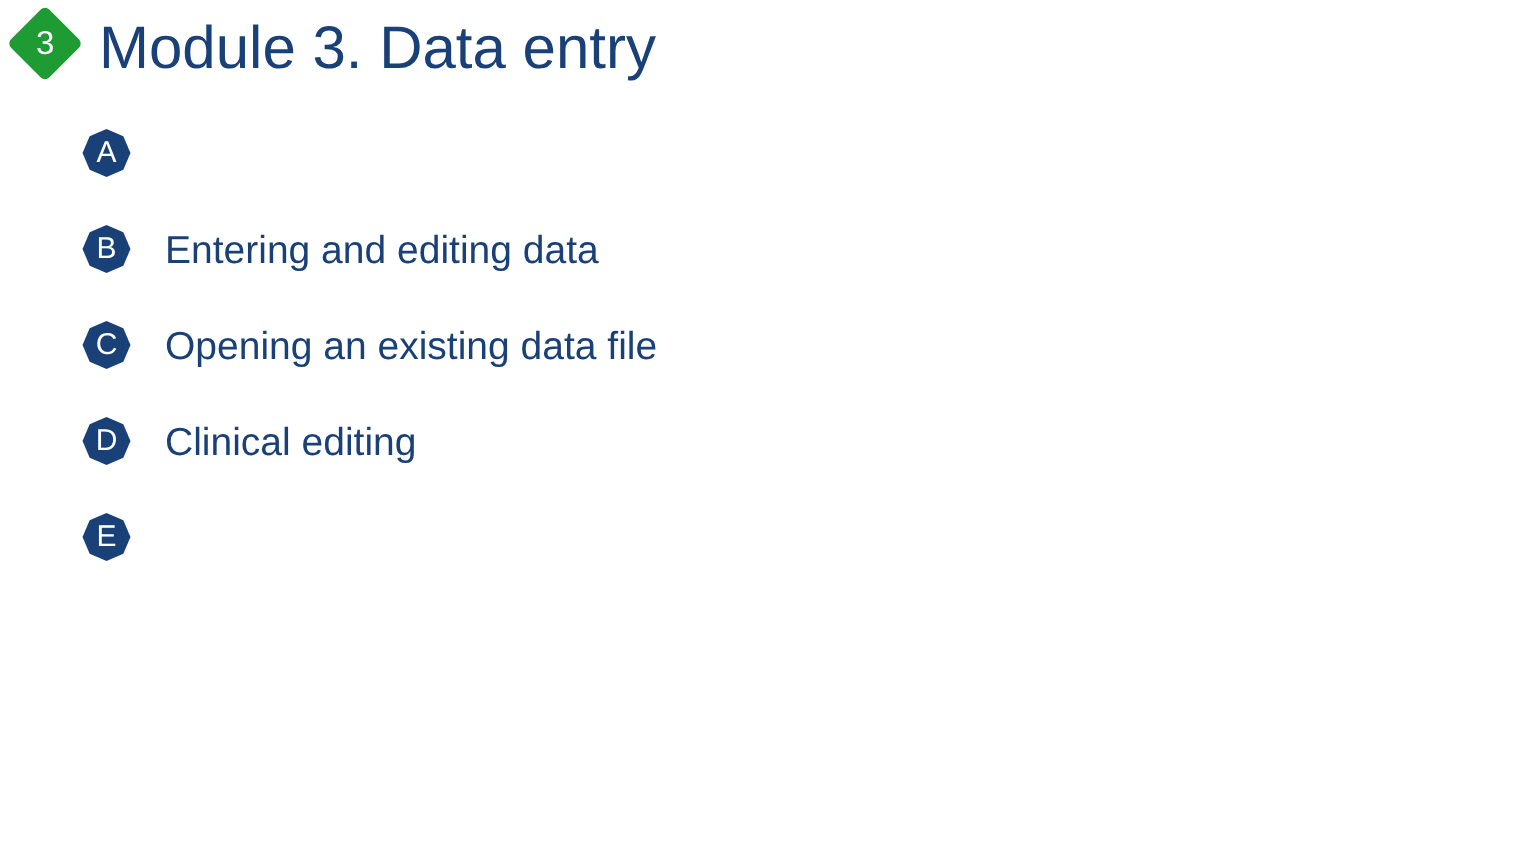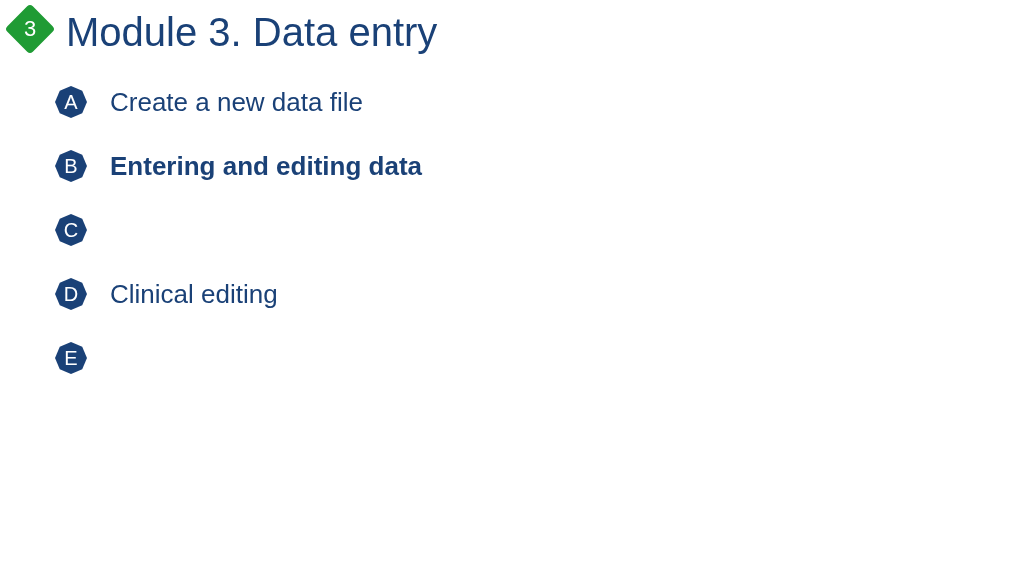--- a/index.html
+++ b/index.html
@@ -81,21 +81,21 @@
   }
   .bullet span {
     position: relative;
     z-index: 1;
   }
   .label {
     font-size: 26px;
     color: #1a4177;
   }
   .label.bold {
-    font-weight: 700;
+    font-weight: 400;
   }
 </style>
 </head>
 <body>
 
 <div class="slide">
 
   <div class="header">
     <div class="diamond">
       <span>3</span>
@@ -105,40 +105,40 @@
 
   <div class="list">
 
     <div class="item">
       <div class="bullet">
         <svg viewBox="0 0 100 100">
             <polygon points="50,3 83,17 97,50 83,83 50,97 17,83 3,50 17,17" fill="#1a4177"></polygon>
           </svg>
         <span>A</span>
       </div>
-      <div class="label">Create a new data file</div>
     </div>
 
     <div class="item">
       <div class="bullet">
         <svg viewBox="0 0 100 100">
             <polygon points="50,3 83,17 97,50 83,83 50,97 17,83 3,50 17,17" fill="#1a4177"></polygon>
           </svg>
         <span>B</span>
       </div>
       <div class="label bold">Entering and editing data</div>
     </div>
 
     <div class="item">
       <div class="bullet">
         <svg viewBox="0 0 100 100">
             <polygon points="50,3 83,17 97,50 83,83 50,97 17,83 3,50 17,17" fill="#1a4177"></polygon>
           </svg>
         <span>C</span>
       </div>
+      <div class="label">Opening an existing data file</div>
     </div>
 
     <div class="item">
       <div class="bullet">
         <svg viewBox="0 0 100 100">
             <polygon points="50,3 83,17 97,50 83,83 50,97 17,83 3,50 17,17" fill="#1a4177"></polygon>
           </svg>
         <span>D</span>
       </div>
       <div class="label">Clinical editing</div>

